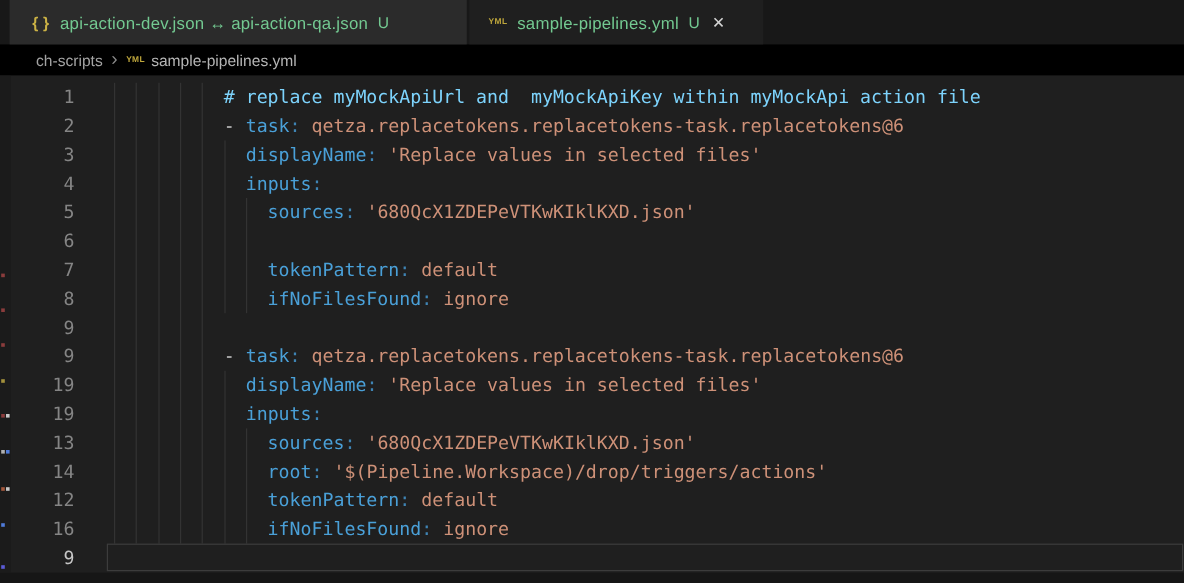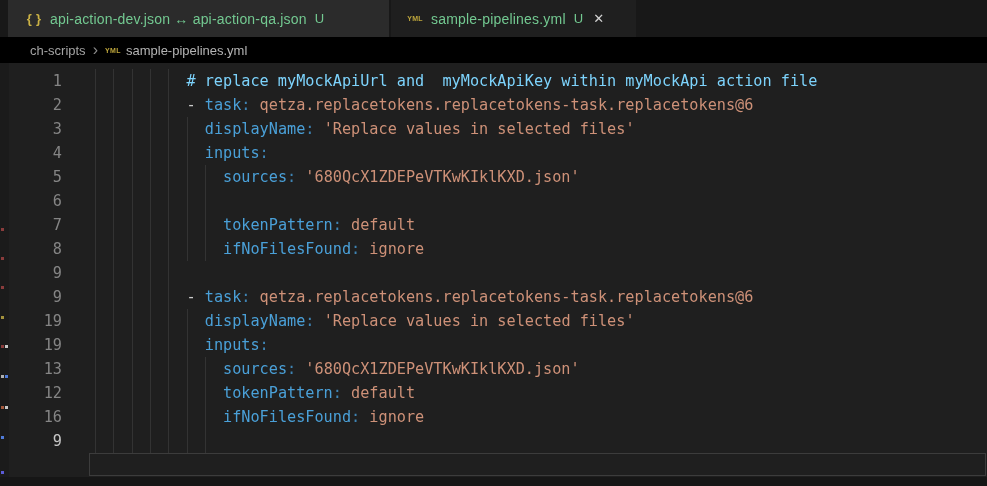--- a/index.html
+++ b/index.html
@@ -147,20 +147,24 @@
         </div>
         <div class="code-line">
           <span class="ln">19</span>
           <span class="ct">            <span class="tk-key">inputs</span><span class="tk-colon">:</span></span>
         </div>
         <div class="code-line">
           <span class="ln">13</span>
           <span class="ct">              <span class="tk-key">sources</span><span class="tk-colon">:</span><span class="tk-plain"> </span><span class="tk-str">'680QcX1ZDEPeVTKwKIklKXD.json'</span></span>
         </div>
         <div class="code-line">
+          <span class="ln">14</span>
+          <span class="ct">              <span class="tk-key">root</span><span class="tk-colon">:</span><span class="tk-plain"> </span><span class="tk-str">'$(Pipeline.Workspace)/drop/triggers/actions'</span></span>
+        </div>
+        <div class="code-line">
           <span class="ln">12</span>
           <span class="ct">              <span class="tk-key">tokenPattern</span><span class="tk-colon">:</span><span class="tk-plain"> </span><span class="tk-str">default</span></span>
         </div>
         <div class="code-line">
           <span class="ln">16</span>
           <span class="ct">              <span class="tk-key">ifNoFilesFound</span><span class="tk-colon">:</span><span class="tk-plain"> </span><span class="tk-str">ignore</span></span>
         </div>
         <div class="code-line">
           <span class="ln active">9</span>
           <span class="ct"></span>

